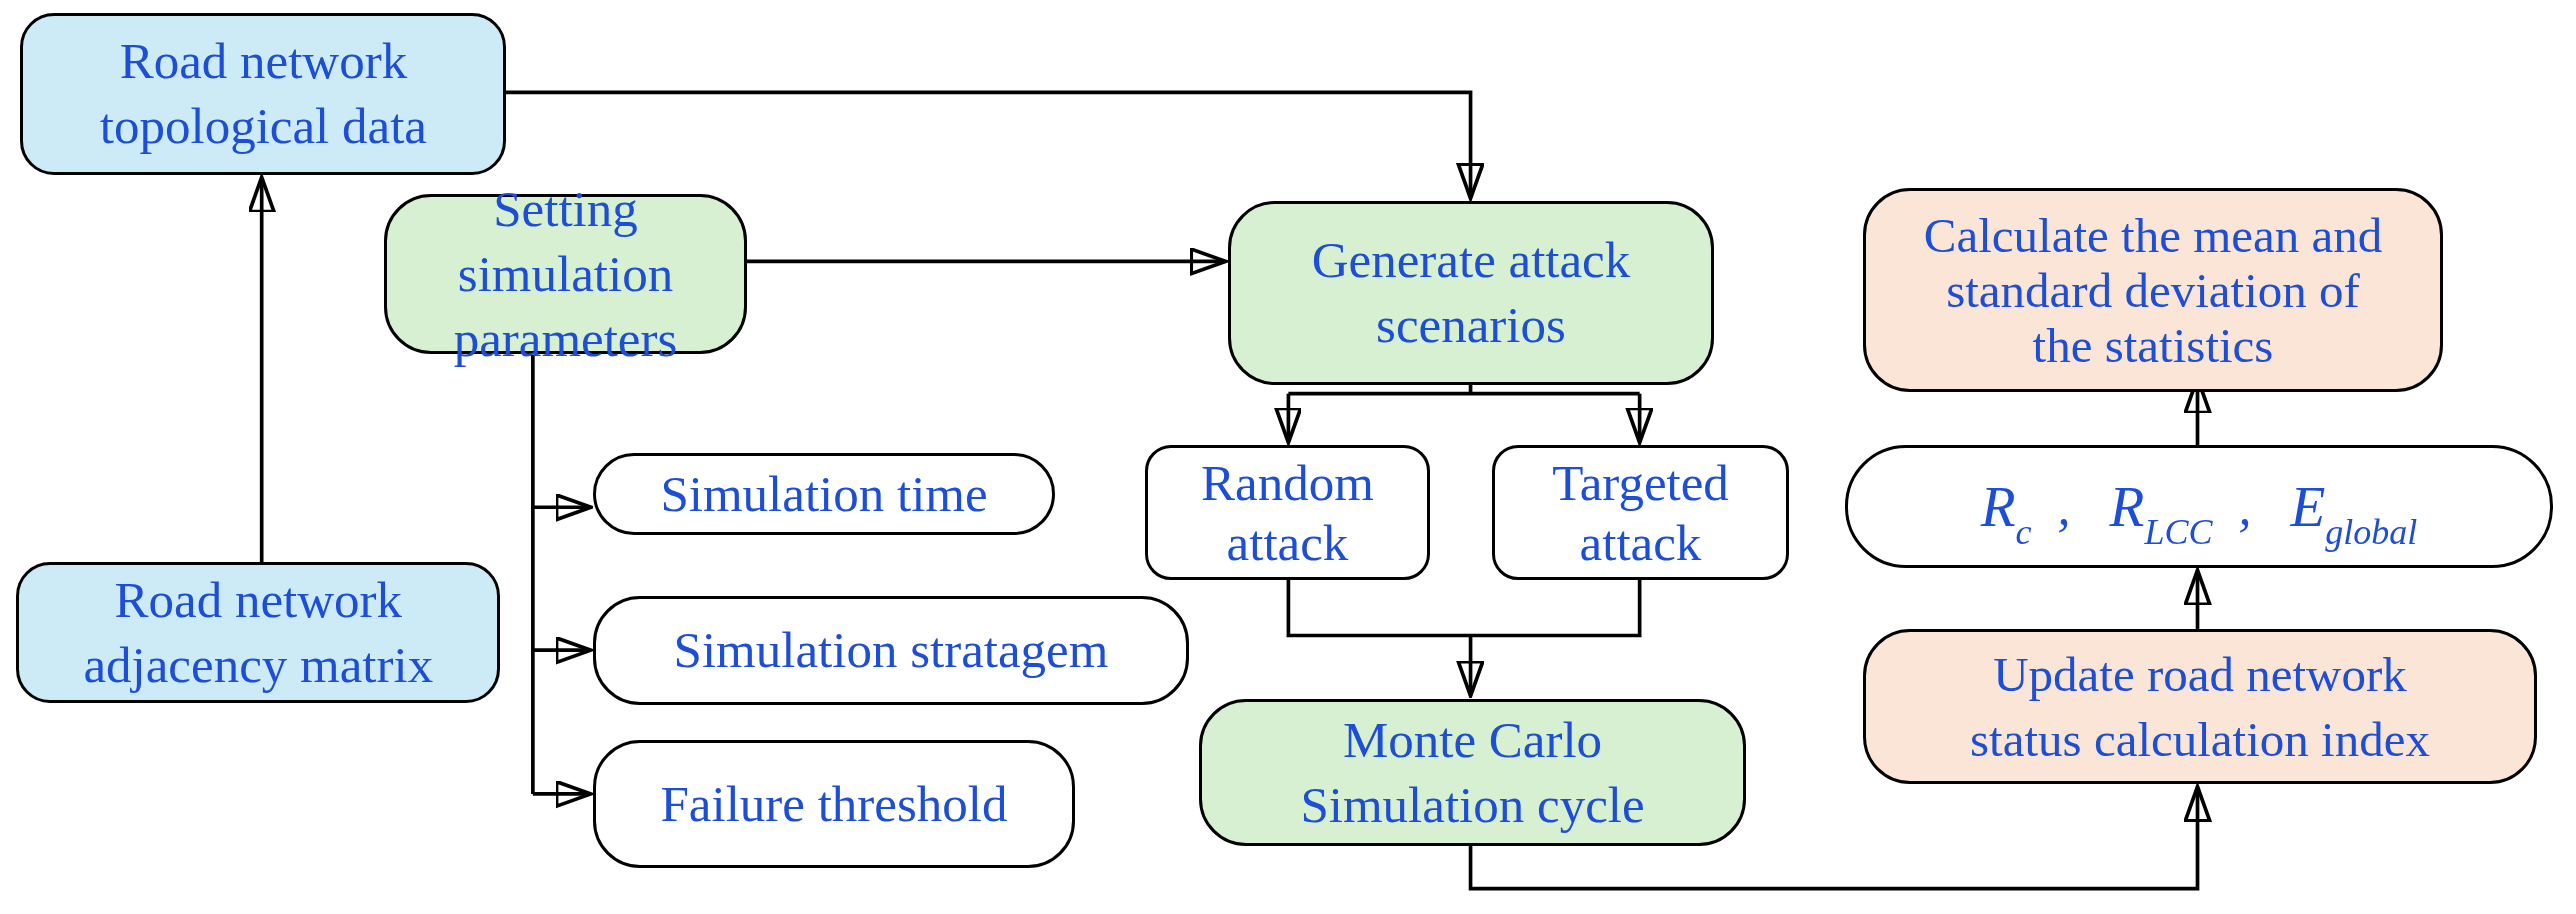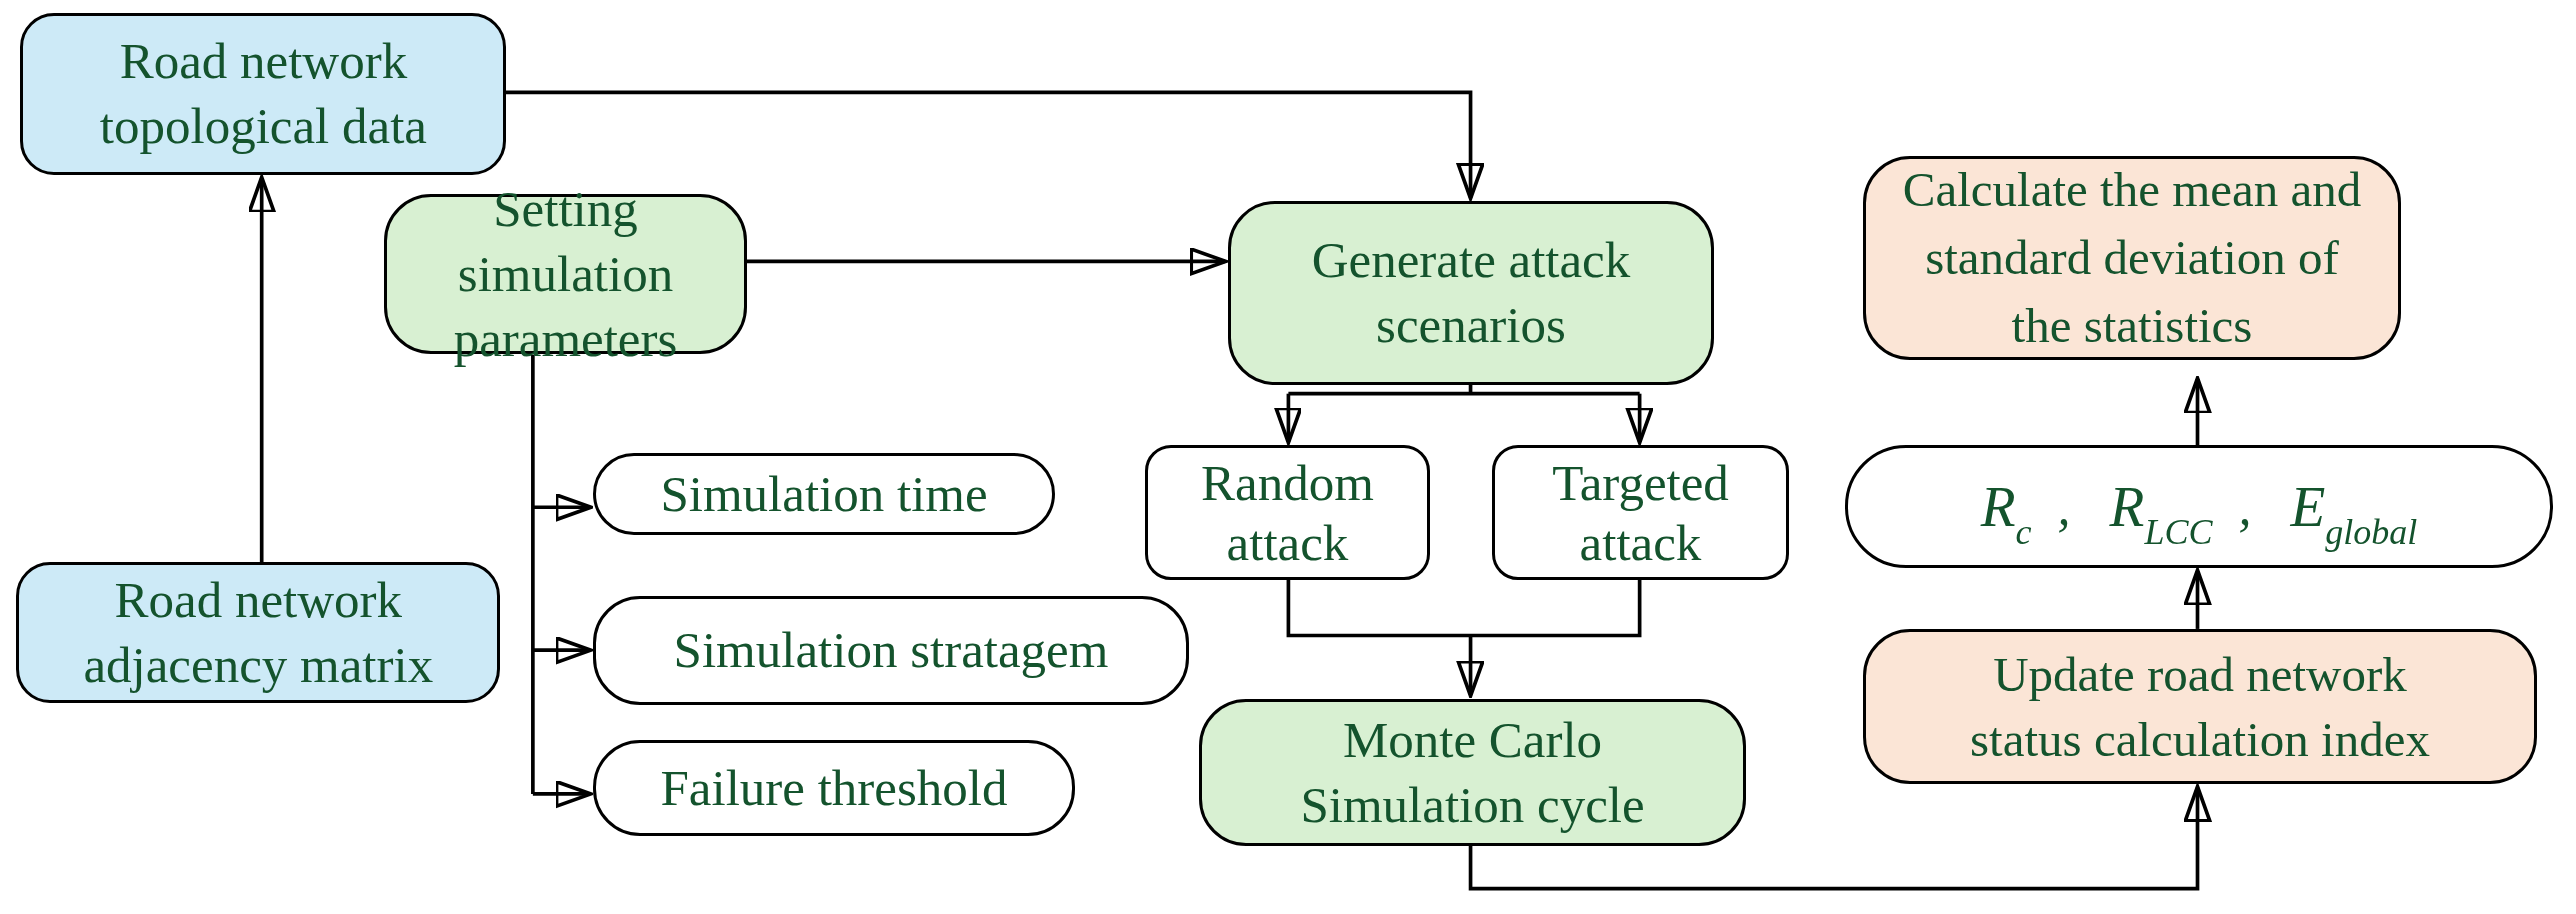--- a/index.html
+++ b/index.html
@@ -19,21 +19,21 @@
   }
   .box{
     position:absolute;
     box-sizing:border-box;
     border:3.3px solid #000000;
     display:flex;
     align-items:center;
     justify-content:center;
     text-align:center;
     white-space:pre-line;
-    color:#14532d;
+    color:#1d4ed8;
     font-size:51px;
     line-height:65px;
   }
   .fill-blue{background:#cdeaf7;}
   .fill-green{background:#d8f0d2;}
   .fill-peach{background:#fbe5d6;}
   .fill-white{background:#ffffff;}
   .r-lg{border-radius:47px;}
   .r-md{border-radius:34px;}
   .r-pill{border-radius:61px;}
@@ -86,32 +86,32 @@
   <div class="box fill-green r-lg" style="left:384px;top:194px;width:363px;height:160px;">Setting simulation
 parameters</div>
 
   <div class="box fill-green r-lg" style="left:1228px;top:201px;width:486px;height:184px;">Generate attack
 scenarios</div>
 
   <div class="box fill-white r-lg" style="left:593px;top:453px;width:462px;height:82px;">Simulation time</div>
 
   <div class="box fill-white r-lg" style="left:593px;top:596px;width:596px;height:109px;">Simulation stratagem</div>
 
-  <div class="box fill-white r-lg" style="left:593px;top:740px;width:482px;height:96px;">Failure threshold</div>
+  <div class="box fill-white r-lg" style="left:593px;top:740px;width:482px;height:128px;">Failure threshold</div>
 
   <div class="box fill-white r-sm" style="left:1145px;top:445px;width:285px;height:135px;line-height:60px;">Random
 attack</div>
 
   <div class="box fill-white r-sm" style="left:1492px;top:445px;width:297px;height:135px;line-height:60px;">Targeted
 attack</div>
 
   <div class="box fill-green r-lg" style="left:1199px;top:699px;width:547px;height:147px;">Monte Carlo
 Simulation cycle</div>
 
-  <div class="box fill-peach r-lg" style="left:1863px;top:156px;width:538px;height:204px;font-size:49px;line-height:68px;">Calculate the mean and
+  <div class="box fill-peach r-lg" style="left:1863px;top:188px;width:580px;height:204px;font-size:49px;line-height:55px;">Calculate the mean and
 standard deviation of
 the statistics</div>
 
   <div class="box fill-white r-pill math-box" style="left:1845px;top:445px;width:708px;height:123px;">
     <span class="math-term"><span class="math-base">R</span><span class="math-sub">c</span></span>
     <span class="math-comma">,</span>
     <span class="math-term"><span class="math-base">R</span><span class="math-sub">LCC</span></span>
     <span class="math-comma">,</span>
     <span class="math-term"><span class="math-base">E</span><span class="math-sub">global</span></span>
   </div>

